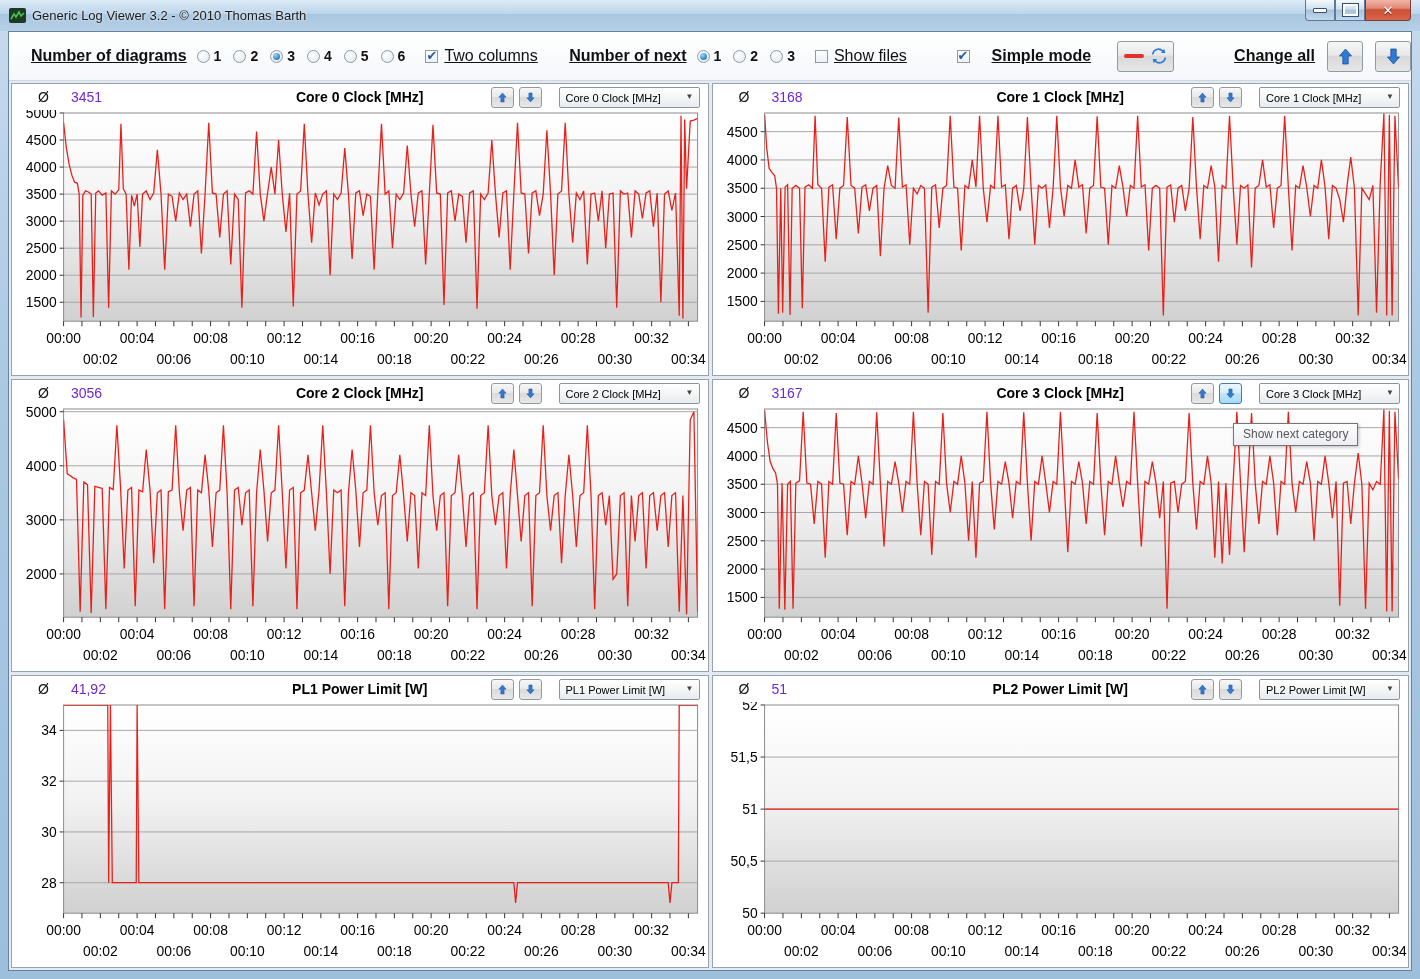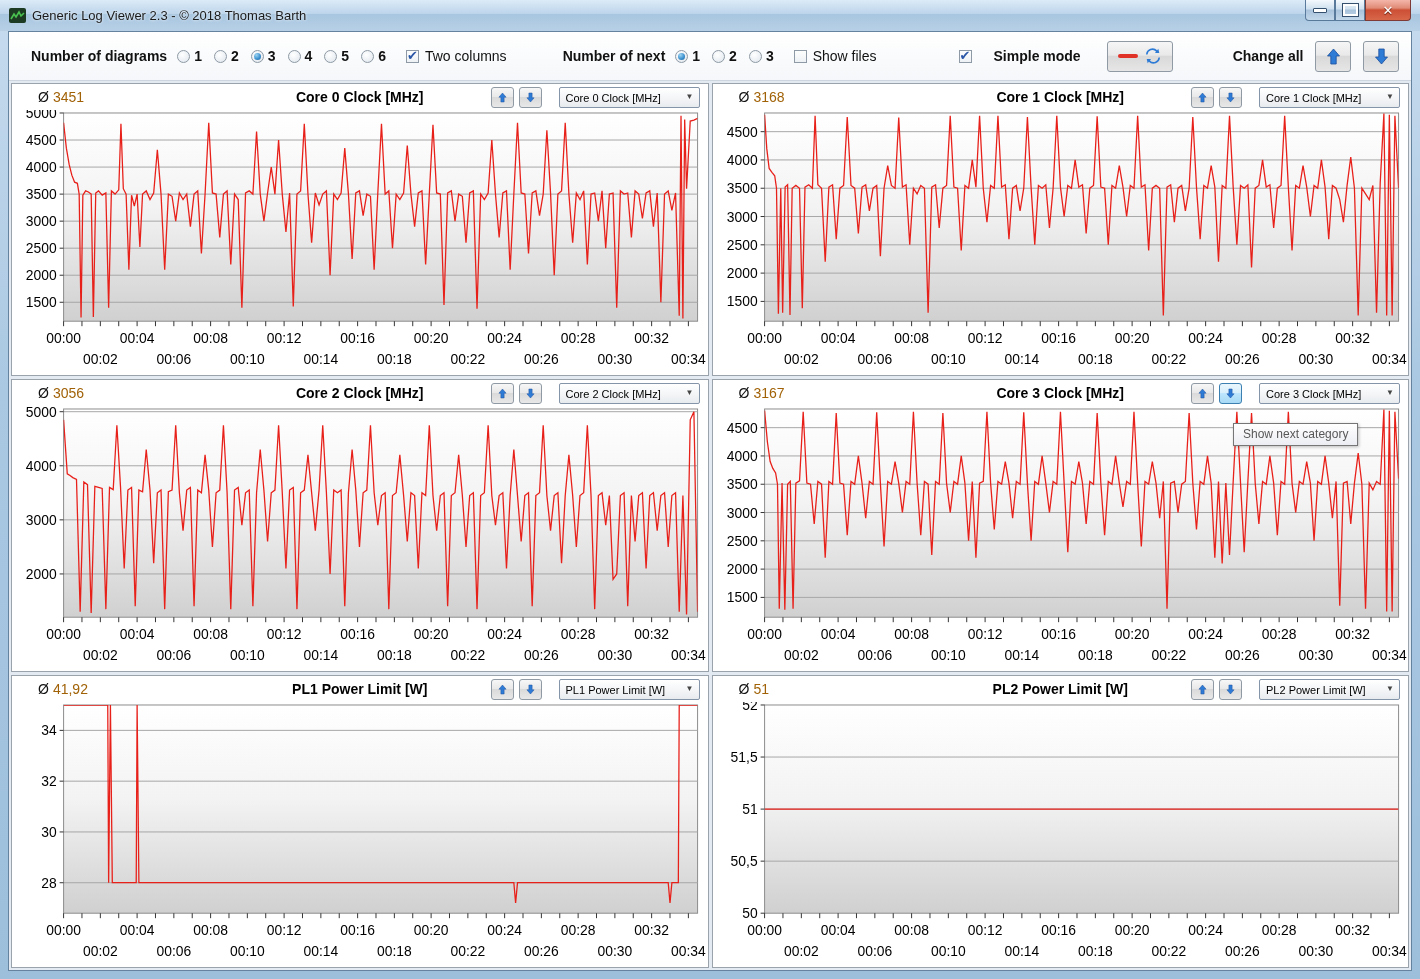--- a/index.html
+++ b/index.html
@@ -33,21 +33,21 @@
   .client{
     position:absolute;left:8px;top:31px;right:8px;bottom:8px;
     background:#e4eaf2;border:1px solid #65839e;box-sizing:border-box;
   }
   
   .toolbar{
     height:49px;background:linear-gradient(180deg,#ffffff 0%,#f5f7fa 100%);
     border-bottom:1px solid #cdd5df;display:flex;align-items:center;box-sizing:border-box;
     padding-left:22px;white-space:nowrap;
   }
-  .tb-label{font-size:14px;font-weight:bold;color:#111;margin-right:10px;}
+  .tb-label{font-size:16px;font-weight:bold;color:#111;margin-right:10px;text-decoration:underline;}
   .tb-label.plain{font-weight:normal;}
   .radio{width:13px;height:13px;border-radius:50%;border:1px solid #8e9aa5;
     background:radial-gradient(circle at 40% 35%,#fff 0%,#e8edf2 70%,#cfd8e0 100%);
     display:inline-block;vertical-align:-2px;box-sizing:border-box;position:relative;margin-right:4px;}
   .radio.checked::after{content:"";position:absolute;left:2px;top:2px;width:7px;height:7px;border-radius:50%;
     background:radial-gradient(circle at 35% 30%,#9fd4f2 0%,#3f94d1 55%,#1f5f93 100%);}
   .radio-item{font-size:14px;font-weight:bold;color:#111;margin-right:12px;display:inline-flex;align-items:center;}
   .checkbox{width:13px;height:13px;border:1px solid #8e9aa5;background:linear-gradient(180deg,#fdfdfd,#eef2f5);
     display:inline-block;vertical-align:-2px;box-sizing:border-box;position:relative;margin-right:6px;}
   .checkbox.checked::after{content:"✔";position:absolute;left:0px;top:-3px;font-size:13px;color:#2b57a7;font-weight:bold;}
@@ -62,21 +62,21 @@
   .red-dash{width:20px;height:4px;background:#e03227;border-radius:2px;}
   .changeall-group{display:inline-flex;align-items:center;gap:12px;margin-left:60px;}
   
   .grid{
     position:absolute;left:2px;top:51px;right:2px;bottom:2px;
     display:grid;grid-template-columns:1fr 1fr;grid-template-rows:1fr 1fr 1fr;gap:3px;
   }
   .panel{background:#fff;border:1px solid #9aa2ab;box-sizing:border-box;position:relative;overflow:hidden;}
   .panel-header{height:26px;position:relative;display:flex;align-items:center;}
   .avg{position:absolute;left:26px;top:5px;font-size:14px;color:#111;}
-  .avg .avg-val{color:#a16207;margin-left:4px;}
+  .avg .avg-val{color:#6d28d9;margin-left:22px;}
   .panel-title{position:absolute;left:0;right:0;text-align:center;top:5px;font-size:14px;font-weight:bold;color:#000;}
   .panel-controls{position:absolute;right:8px;top:3px;display:flex;align-items:center;gap:5px;}
   .mini-btn{
     width:23px;height:21px;border:1px solid #8f9aa5;border-radius:3px;box-sizing:border-box;
     background:linear-gradient(180deg,#f7f7f7 0%,#e9e9e9 45%,#dadada 50%,#e8e8e8 100%);
     display:flex;align-items:center;justify-content:center;
   }
   .mini-btn.hovered{border-color:#3c7fb1;background:linear-gradient(180deg,#eaf6fd 0%,#d9f0fc 45%,#bee6fd 50%,#a7d9f5 100%);}
   .combo{
     width:141px;height:21px;margin-left:12px;border:1px solid #8494a9;border-radius:2px;box-sizing:border-box;
@@ -95,21 +95,21 @@
   svg text{font-family:"Liberation Sans","DejaVu Sans",sans-serif;}
 </style>
 </head>
 <body>
 
 <div class="titlebar">
   <svg class="app-icon" viewBox="0 0 17 15">
     <rect x="0" y="0" width="17" height="15" rx="2" fill="#1d3a23"></rect>
     <polyline points="2,11 5,6 7,9 10,4 12,8 15,5" fill="none" stroke="#49c24f" stroke-width="1.6"></polyline>
   </svg>
-  <span class="title-text">Generic Log Viewer 2.3 - © 2018 Thomas Barth</span>
+  <span class="title-text">Generic Log Viewer 3.2 - © 2010 Thomas Barth</span>
   <div class="winbtns">
     <div class="winbtn min">
         <div class="glyph-min"></div>
       </div>
     <div class="winbtn">
         <div class="glyph-max"></div>
       </div>
     <div class="winbtn close">
         <span class="glyph-x">✕</span>
       </div>

